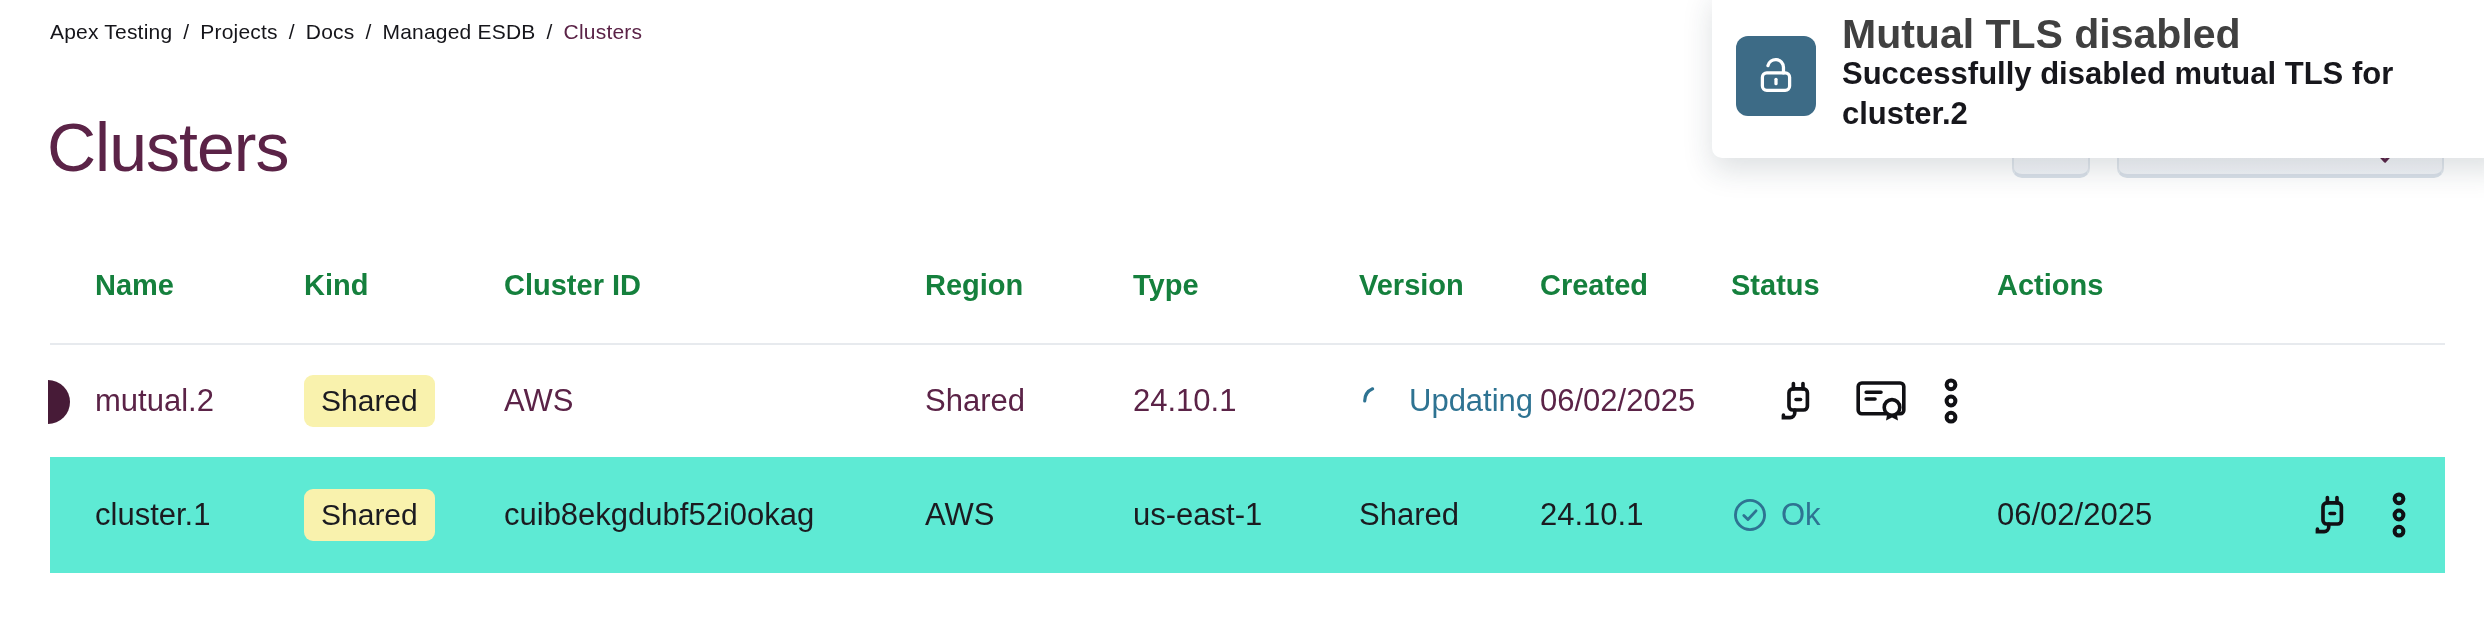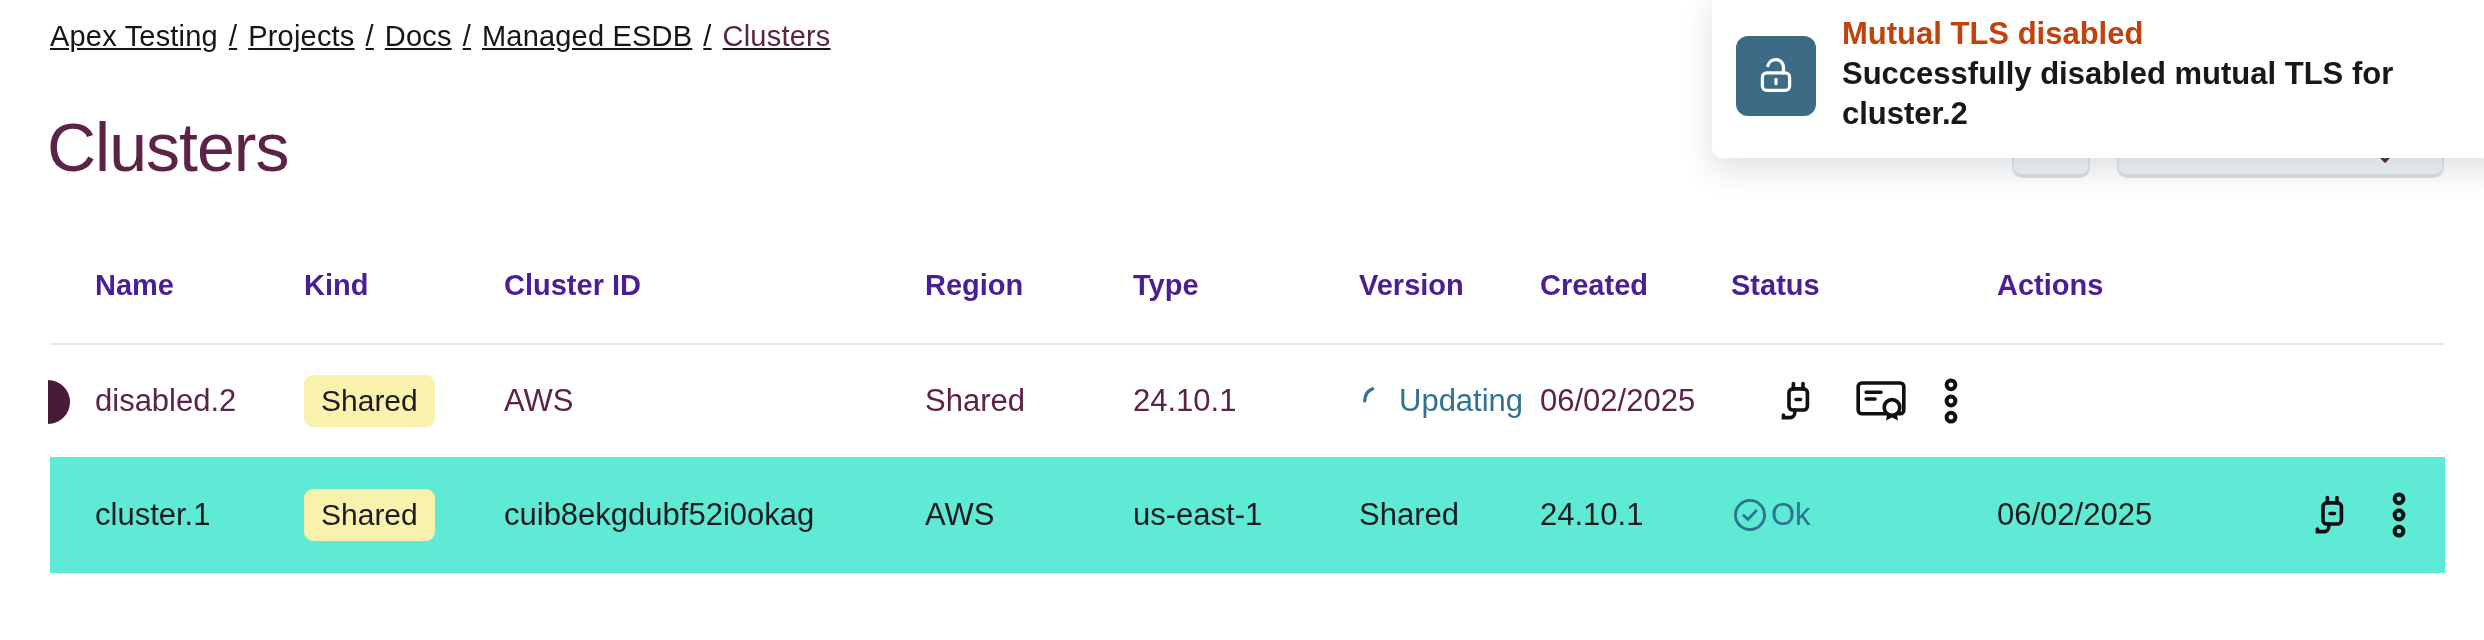--- a/index.html
+++ b/index.html
@@ -4,21 +4,21 @@
 <style>
   * { box-sizing: border-box; }
   html,body { margin:0; padding:0; }
   body {
     width:2484px; height:640px; position:relative; overflow:hidden;
     background:#ffffff; font-family:"Liberation Sans", sans-serif;
     color:#17171c;
   }
 
   
-  .breadcrumb { position:absolute; left:50px; top:20px; font-size:29px; letter-spacing:.2px; color:#15151a; white-space:nowrap;text-decoration:underline; }
+  .breadcrumb { position:absolute; left:50px; top:20px; font-size:21px; letter-spacing:.2px; color:#15151a; white-space:nowrap; }
   .breadcrumb .crumb { color:#15151a; text-decoration:none; }
   .breadcrumb .sep { margin:0 11px; color:#15151a; }
   .breadcrumb .current { color:#5b2347; }
 
   
   .page-title { position:absolute; left:47px; top:62px; font-size:68px; font-weight:400; letter-spacing:-1px; color:#5b2347; }
 
   
   .toolbar-btn {
     position:absolute; height:66px; top:112px; z-index:1;
@@ -36,39 +36,39 @@
     position:absolute; left:1712px; top:-12px; right:-26px; height:170px; z-index:5;
     background:#ffffff; border-radius:10px;
     box-shadow:0 12px 30px rgba(30,45,60,.15);
     display:flex; align-items:flex-start; gap:26px; padding:26px 30px 0 24px;
   }
   .toast-icon {
     flex:none; width:80px; height:80px; margin-top:22px; border-radius:12px;
     background:#3d6b86; display:flex; align-items:center; justify-content:center;
   }
   .toast-text { width:610px; }
-  .toast-title { font-size:31px; font-weight:bold; color:#c2410c; line-height:40px; }
+  .toast-title { font-size:41px; font-weight:bold; color:#404040; line-height:40px; }
   .toast-message { font-size:31px; color:#17171c; line-height:40px;font-weight:bold; }
 
   
   .table { position:absolute; left:50px; top:228px; width:2395px; font-size:31px; }
   .grid-row {
     display:grid;
     grid-template-columns:209px 200px 421px 208px 226px 181px 191px 266px 228px 1fr;
     padding-left:45px; align-items:center; width:100%;
   }
-  .thead { height:117px; border-bottom:2px solid #e7eaee; font-weight:bold; font-size:29px; color:#4c1d95; }
+  .thead { height:117px; border-bottom:2px solid #e7eaee; font-weight:bold; font-size:29px; color:#15803d; }
   .row-1 { height:112px; color:#5b2347; background:#ffffff; }
   .row-2 { height:116px; color:#1b1b20; background:#5eead4; }
 
   .badge {
     display:inline-block; background:#f9f2ad; color:#1b1b20;
     border-radius:9px; padding:7px 17px; font-size:30px; line-height:38px;
   }
-  .cell-status { display:flex; align-items:center; gap:2px; color:#2e7392; }
+  .cell-status { display:flex; align-items:center; gap:12px; color:#2e7392; }
   .row-1 .cell-created { color:#5b2347; }
   .row-2 .cell-created { color:#1b1b20; }
   .cell-actions { display:flex; justify-content:flex-end; align-items:center; gap:34px; padding-right:36px; color:#101014; }
   .action-btn { display:flex; align-items:center; cursor:pointer; background:none; border:none; padding:0; color:#101014; }
 
   
   .row-indicator {
     position:absolute; left:48px; top:380px; width:22px; height:44px;
     background:#471b37; border-radius:0 22px 22px 0; z-index:2;
   }
@@ -115,21 +115,21 @@
     <div>Cluster ID</div>
     <div>Region</div>
     <div>Type</div>
     <div>Version</div>
     <div>Created</div>
     <div>Status</div>
     <div>Actions</div>
   </div>
 
   <div class="grid-row row-1">
-    <div>disabled.2</div>
+    <div>mutual.2</div>
     <div><span class="badge">Shared</span></div>
     <div>AWS</div>
     <div>Shared</div>
     <div>24.10.1</div>
     <div class="cell-status">
       <svg width="38" height="38" viewBox="0 0 24 24">
         <path d="M3.6 12 A8.4 8.4 0 0 1 8.6 4.3" fill="none" stroke="#2e7392" stroke-width="2" stroke-linecap="round"></path>
       </svg>
       <span>Updating</span>
     </div>

